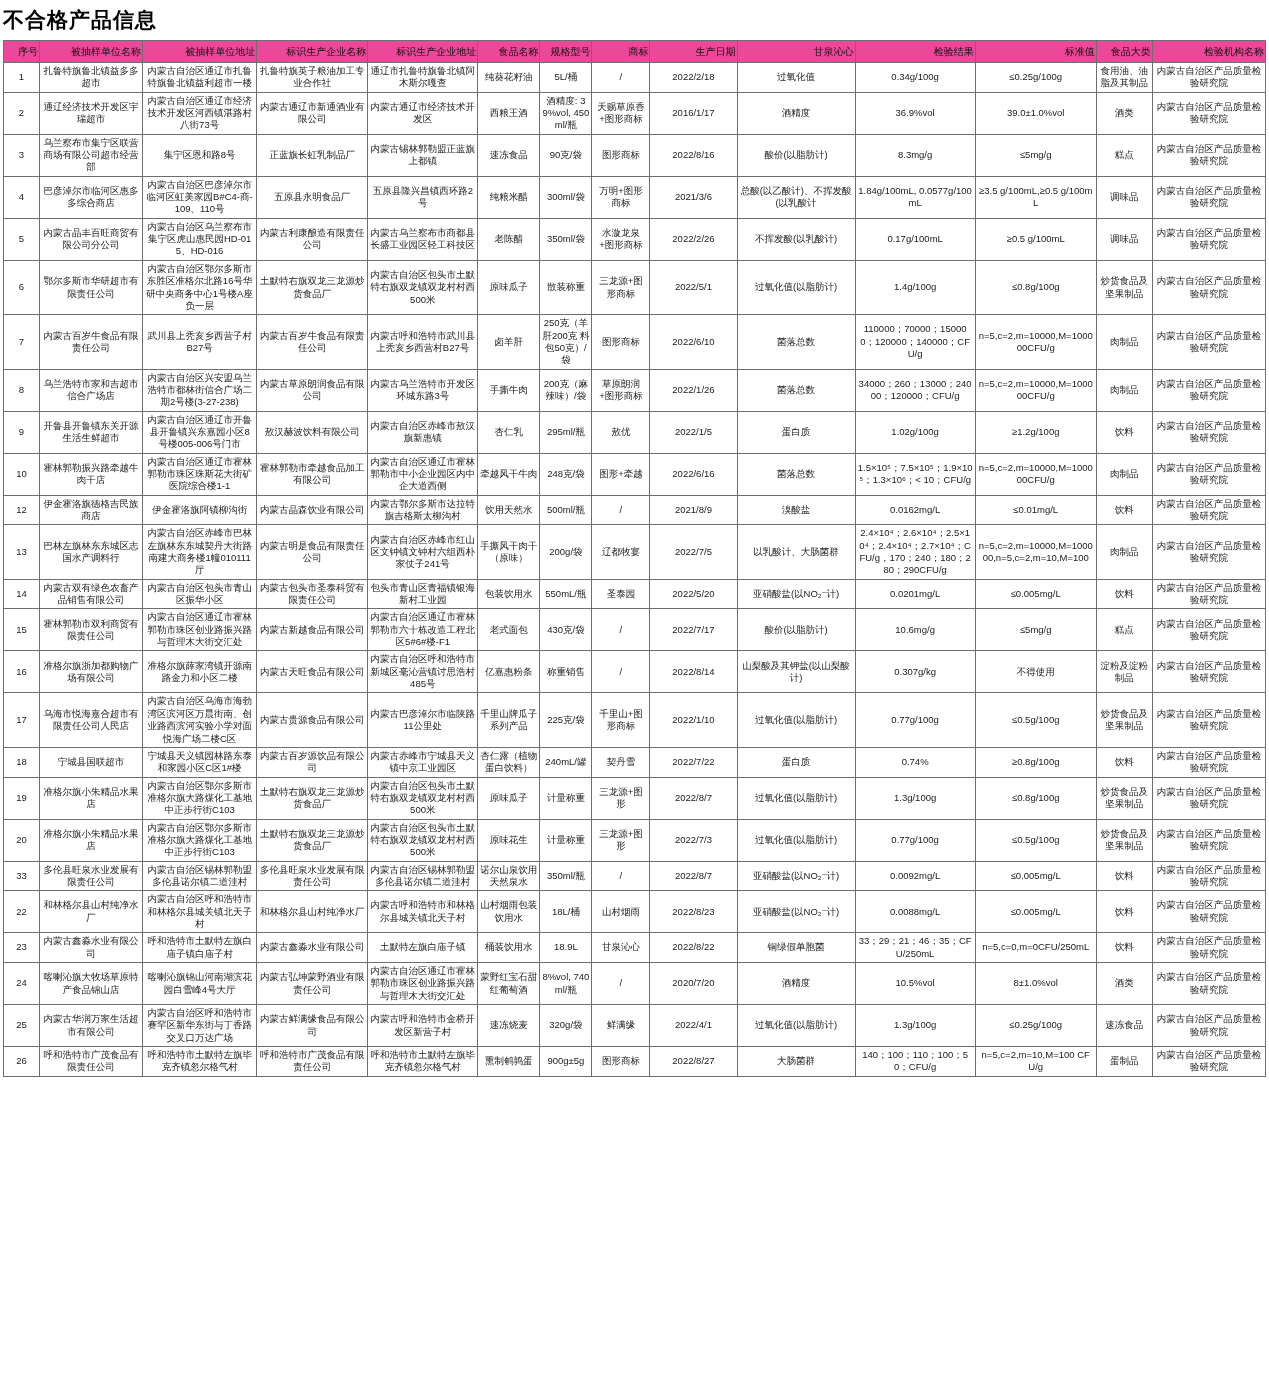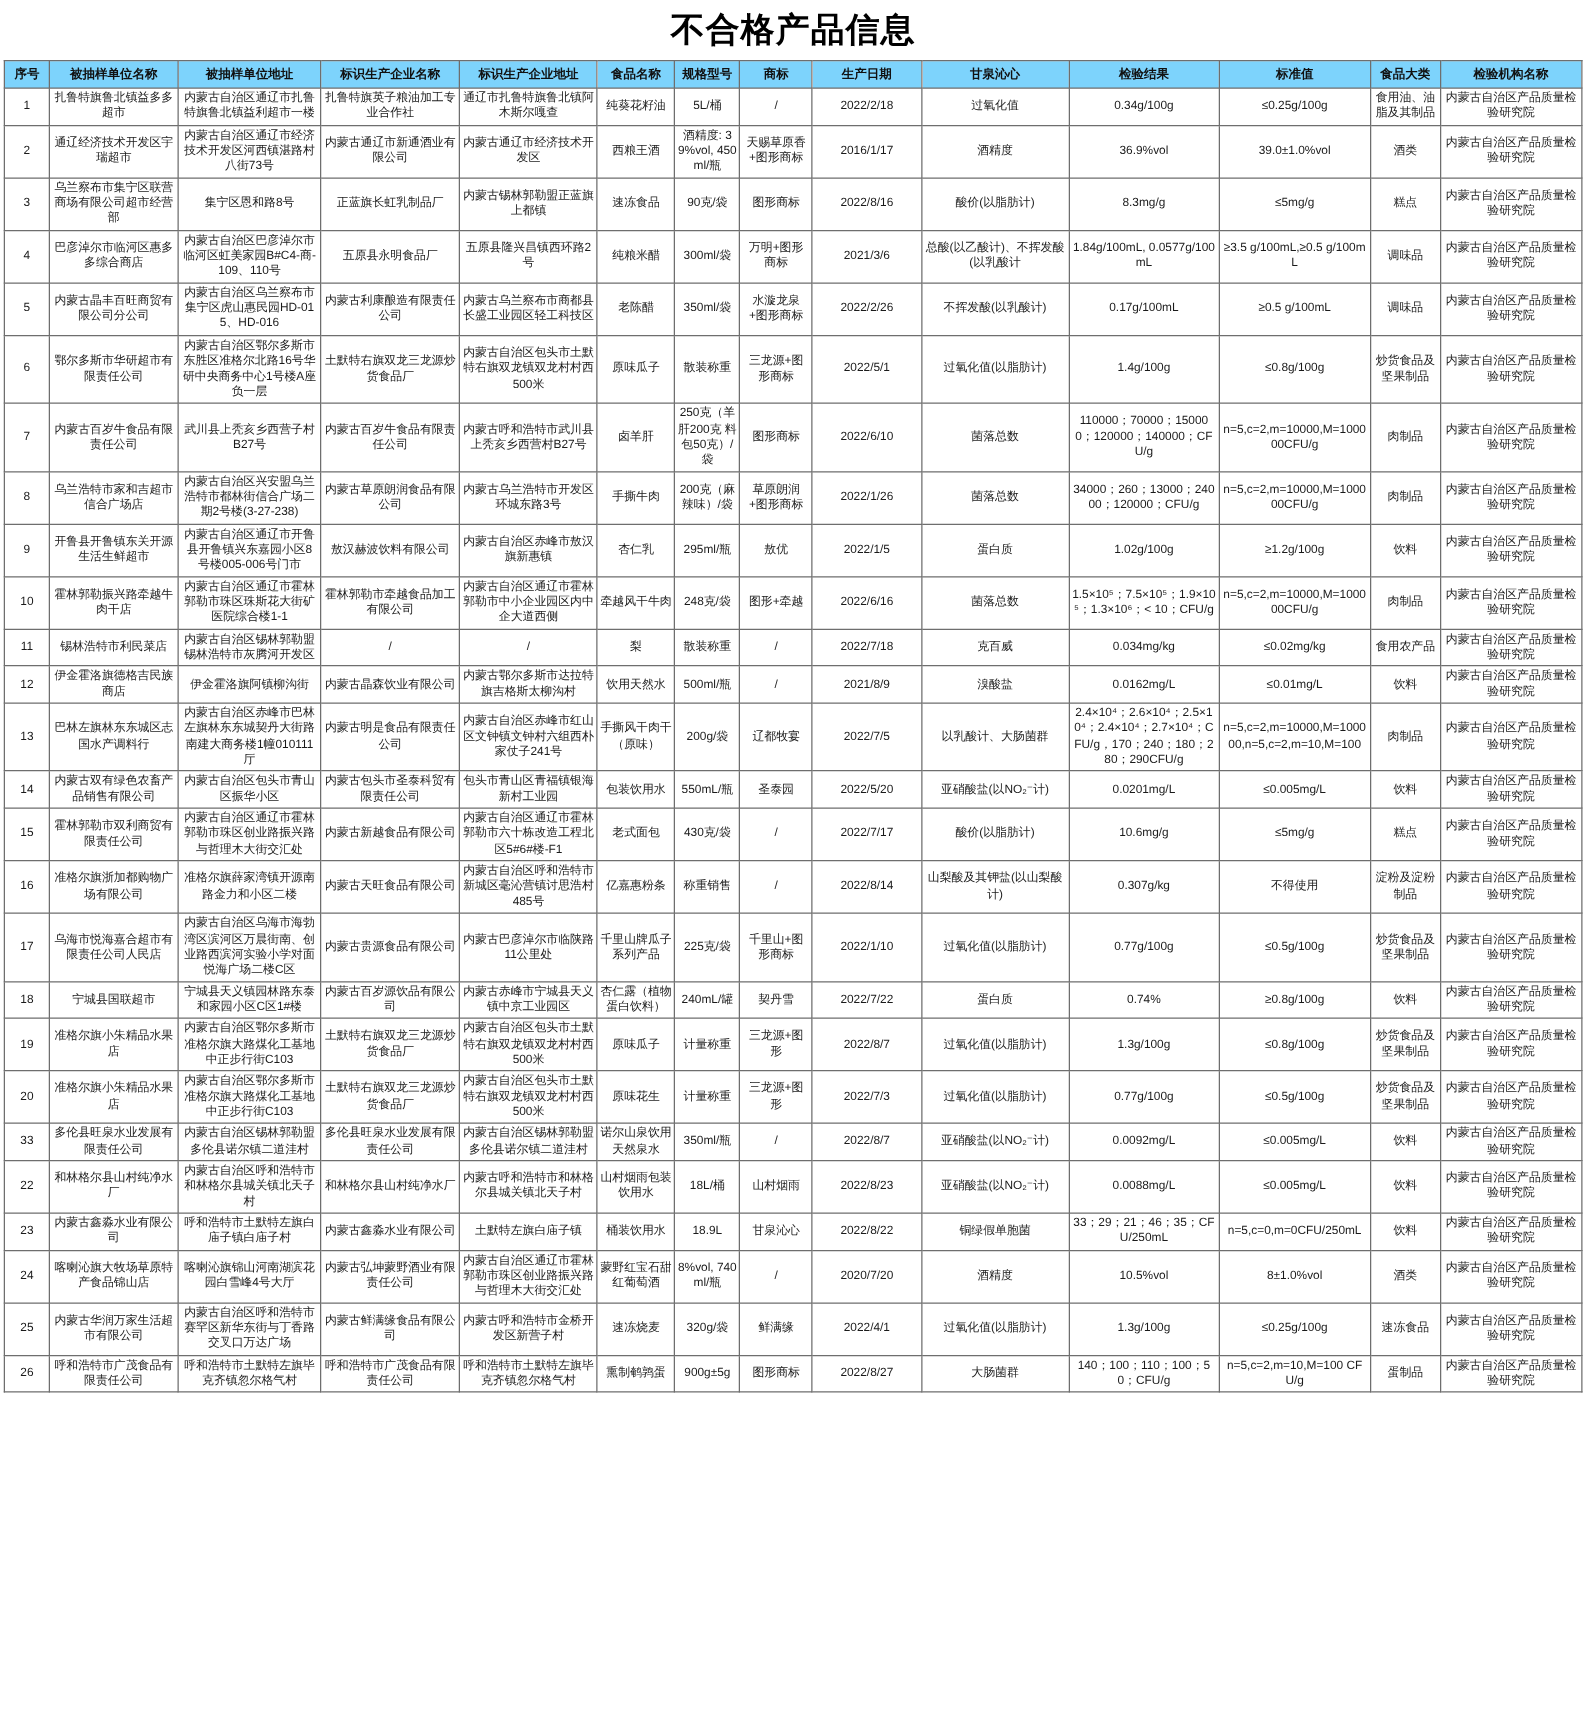--- a/index.html
+++ b/index.html
@@ -4,22 +4,22 @@
 <style>
   html,body{margin:0;padding:0;background:#ffffff;}
   body{
     width:1269px;height:1375px;
     font-family:"Liberation Sans","DejaVu Sans",sans-serif;
     color:#1a1a1a;
     -webkit-font-smoothing:antialiased;
   }
   .page{padding:2px 3px;}
   .title{
-    text-align:center;
-    font-size:27px;
+    text-align:left;
+    font-size:21px;
     font-weight:bold;
     color:#000;
     padding:4px 0 6px 0;
     letter-spacing:1px;
   }
   table.grid{
     border-collapse:collapse;
     table-layout:fixed;
     width:1263px;
     margin:0 auto;
@@ -28,25 +28,26 @@
     border:1px solid #6e6e6e;
     font-size:9.5px;
     line-height:1.3;
     text-align:center;
     vertical-align:middle;
     padding:2px 2px;
     word-break:break-all;
     overflow:hidden;
   }
   table.grid th{
-    font-weight:bold;
+    font-weight:normal;
     font-size:10px;
     padding:4px 1px;
-    background:#7dd3fc;
+    background:#ec4899;
     color:#111;
+    text-align:right;
   }
   table.grid td{background:#fff;}
 </style>
 </head>
 <body>
 
 <div class="page">
   <div class="title">不合格产品信息</div>
   <table class="grid">
     <colgroup>
@@ -238,36 +239,20 @@
           <td>248克/袋</td>
           <td>图形+牵越</td>
           <td>2022/6/16</td>
           <td>菌落总数</td>
           <td>1.5×10⁵；7.5×10⁵；1.9×10⁵；1.3×10⁶；&lt; 10；CFU/g</td>
           <td>n=5,c=2,m=10000,M=100000CFU/g</td>
           <td>肉制品</td>
           <td>内蒙古自治区产品质量检验研究院</td>
         </tr>
         <tr>
-          <td>11</td>
-          <td>锡林浩特市利民菜店</td>
-          <td>内蒙古自治区锡林郭勒盟锡林浩特市灰腾河开发区</td>
-          <td>/</td>
-          <td>/</td>
-          <td>梨</td>
-          <td>散装称重</td>
-          <td>/</td>
-          <td>2022/7/18</td>
-          <td>克百威</td>
-          <td>0.034mg/kg</td>
-          <td>≤0.02mg/kg</td>
-          <td>食用农产品</td>
-          <td>内蒙古自治区产品质量检验研究院</td>
-        </tr>
-        <tr>
           <td>12</td>
           <td>伊金霍洛旗德格吉民族商店</td>
           <td>伊金霍洛旗阿镇柳沟街</td>
           <td>内蒙古晶森饮业有限公司</td>
           <td>内蒙古鄂尔多斯市达拉特旗吉格斯太柳沟村</td>
           <td>饮用天然水</td>
           <td>500ml/瓶</td>
           <td>/</td>
           <td>2021/8/9</td>
           <td>溴酸盐</td>

